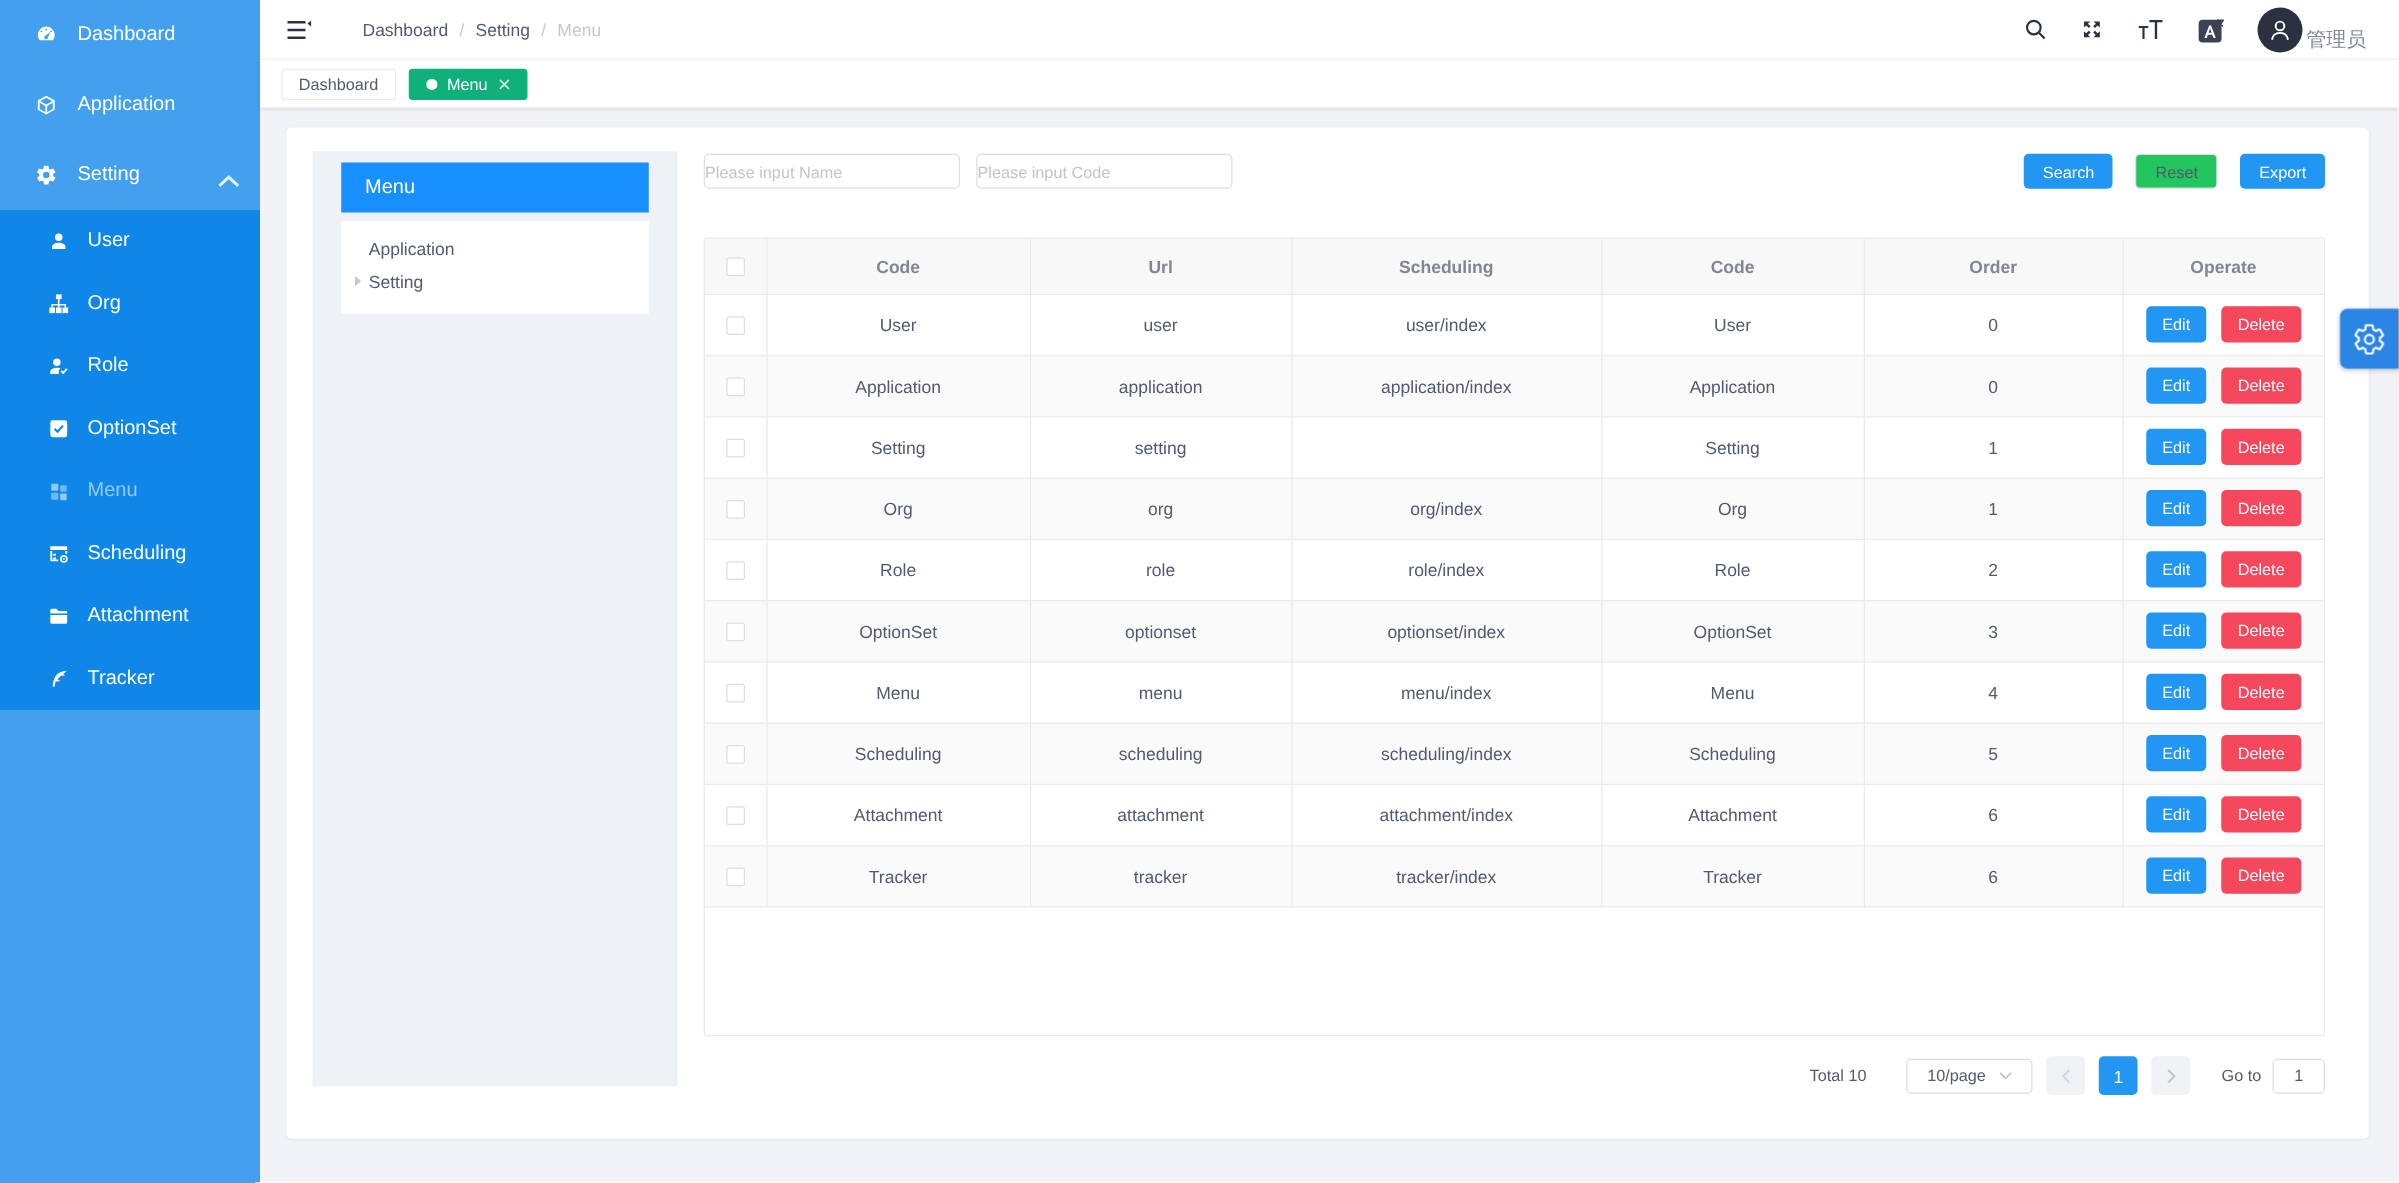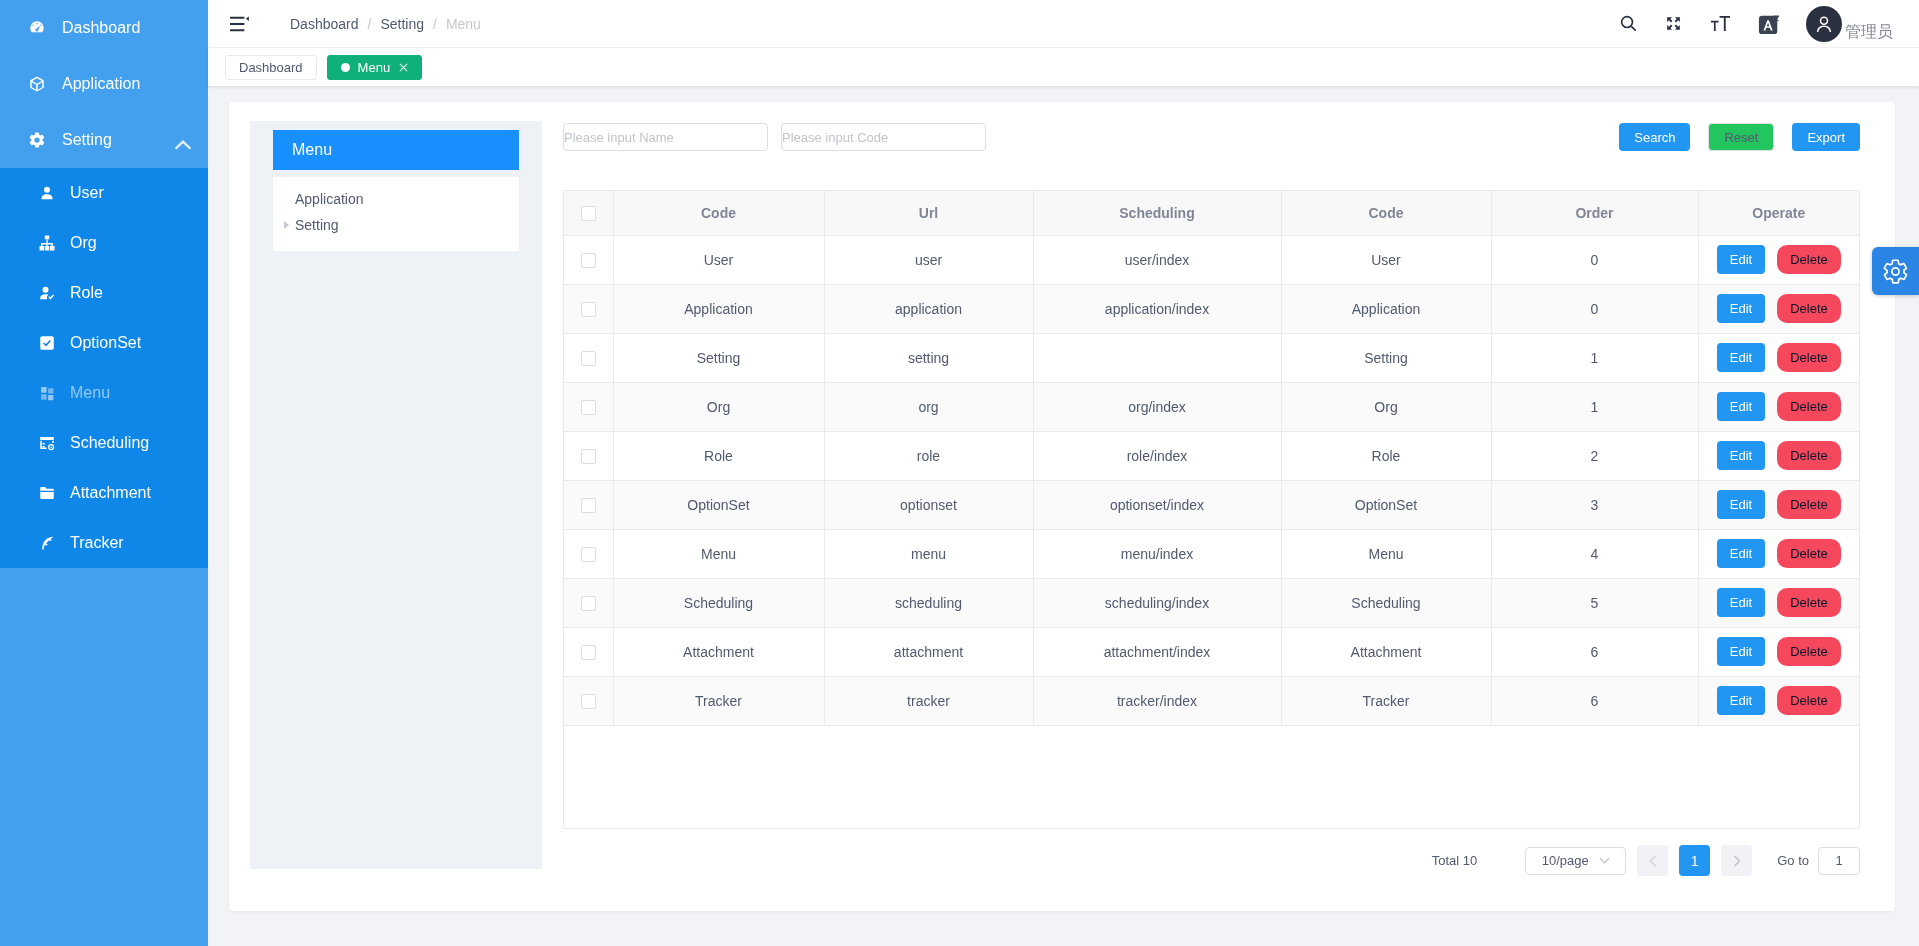--- a/index.html
+++ b/index.html
@@ -66,29 +66,29 @@
 
   .table-box{margin-top:39px;height:639px;border:1px solid var(--border);border-radius:2px;overflow:hidden;background:#fff;}
   table{width:100%;border-collapse:collapse;table-layout:fixed;}
   th,td{border-right:1px solid var(--border);border-bottom:1px solid var(--border);text-align:center;font-size:14px;color:var(--ink);}
   th:last-child,td:last-child{border-right:none;}
   thead th{height:44px;background:var(--head-bg);color:var(--head-ink);font-weight:700;}
   tbody td{height:49px;}
   tbody tr.stripe td{background:var(--stripe);}
   .cb{display:inline-block;width:15px;height:15px;border:1px solid #dcdee2;border-radius:2px;background:#fff;vertical-align:middle;cursor:pointer;}
   .btn.sm{height:29px;padding:0 13px;font-size:13px;}
-  .btn.sm.danger{background:var(--danger);color:#0f172a;margin-left:12px;border-radius:10px;}
+  .btn.sm.danger{background:var(--danger);color:#ffffff;margin-left:12px;}
 
   
   .pager{margin-top:16px;display:flex;align-items:center;justify-content:flex-end;font-size:13px;color:var(--ink);}
   .pg-total{margin-right:16px;}
   .pg-size{width:101px;height:28px;border:1px solid #dcdee2;border-radius:4px;display:flex;align-items:center;justify-content:center;gap:10px;color:var(--ink);cursor:pointer;background:#fff;}
   .pg-btn{width:31px;height:31px;border-radius:4px;background:#f0f2f5;display:inline-flex;align-items:center;justify-content:center;margin-left:11px;cursor:pointer;border:none;}
   .pg-btn.page{background:var(--primary);color:#fff;font-size:14px;}
-  .pg-size{margin-left:32px;}
+  .pg-size{margin-left:16px;}
   .pg-goto-label{margin:0 9px 0 25px;}
   .pg-goto{width:42px;height:28px;border:1px solid #dcdee2;border-radius:4px;text-align:center;font-size:13px;color:var(--ink);outline:none;}
 
   
   .gear-fab{position:fixed;right:0;top:247px;width:47px;height:48px;background:var(--gear-btn);border:none;border-radius:6px 0 0 6px;display:flex;align-items:center;justify-content:center;cursor:pointer;box-shadow:0 1px 4px rgba(0,0,0,.2);}
 </style>
 </head>
 <body>
 
 <div class="app">

